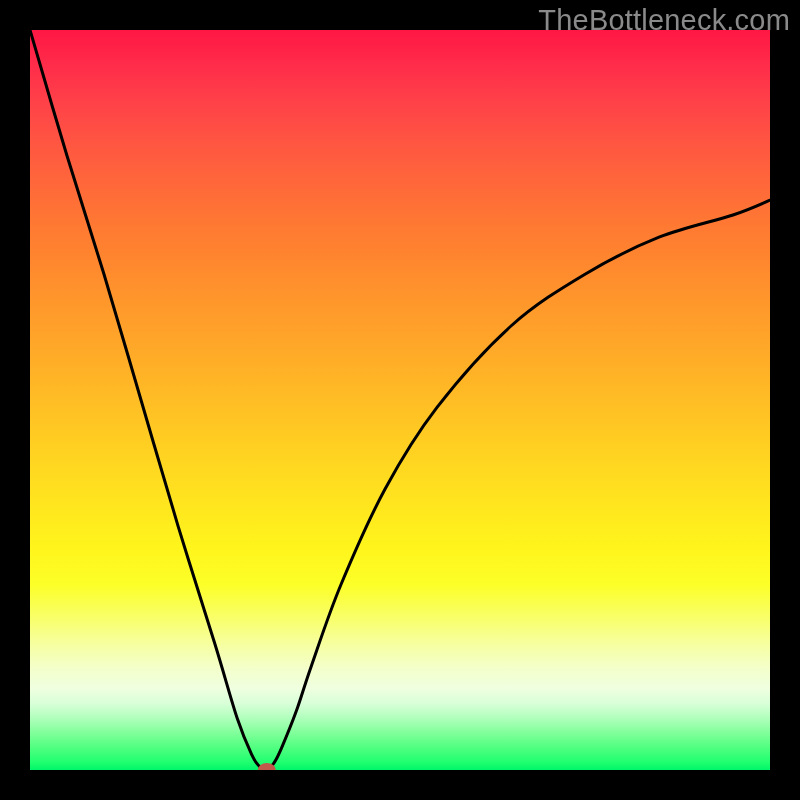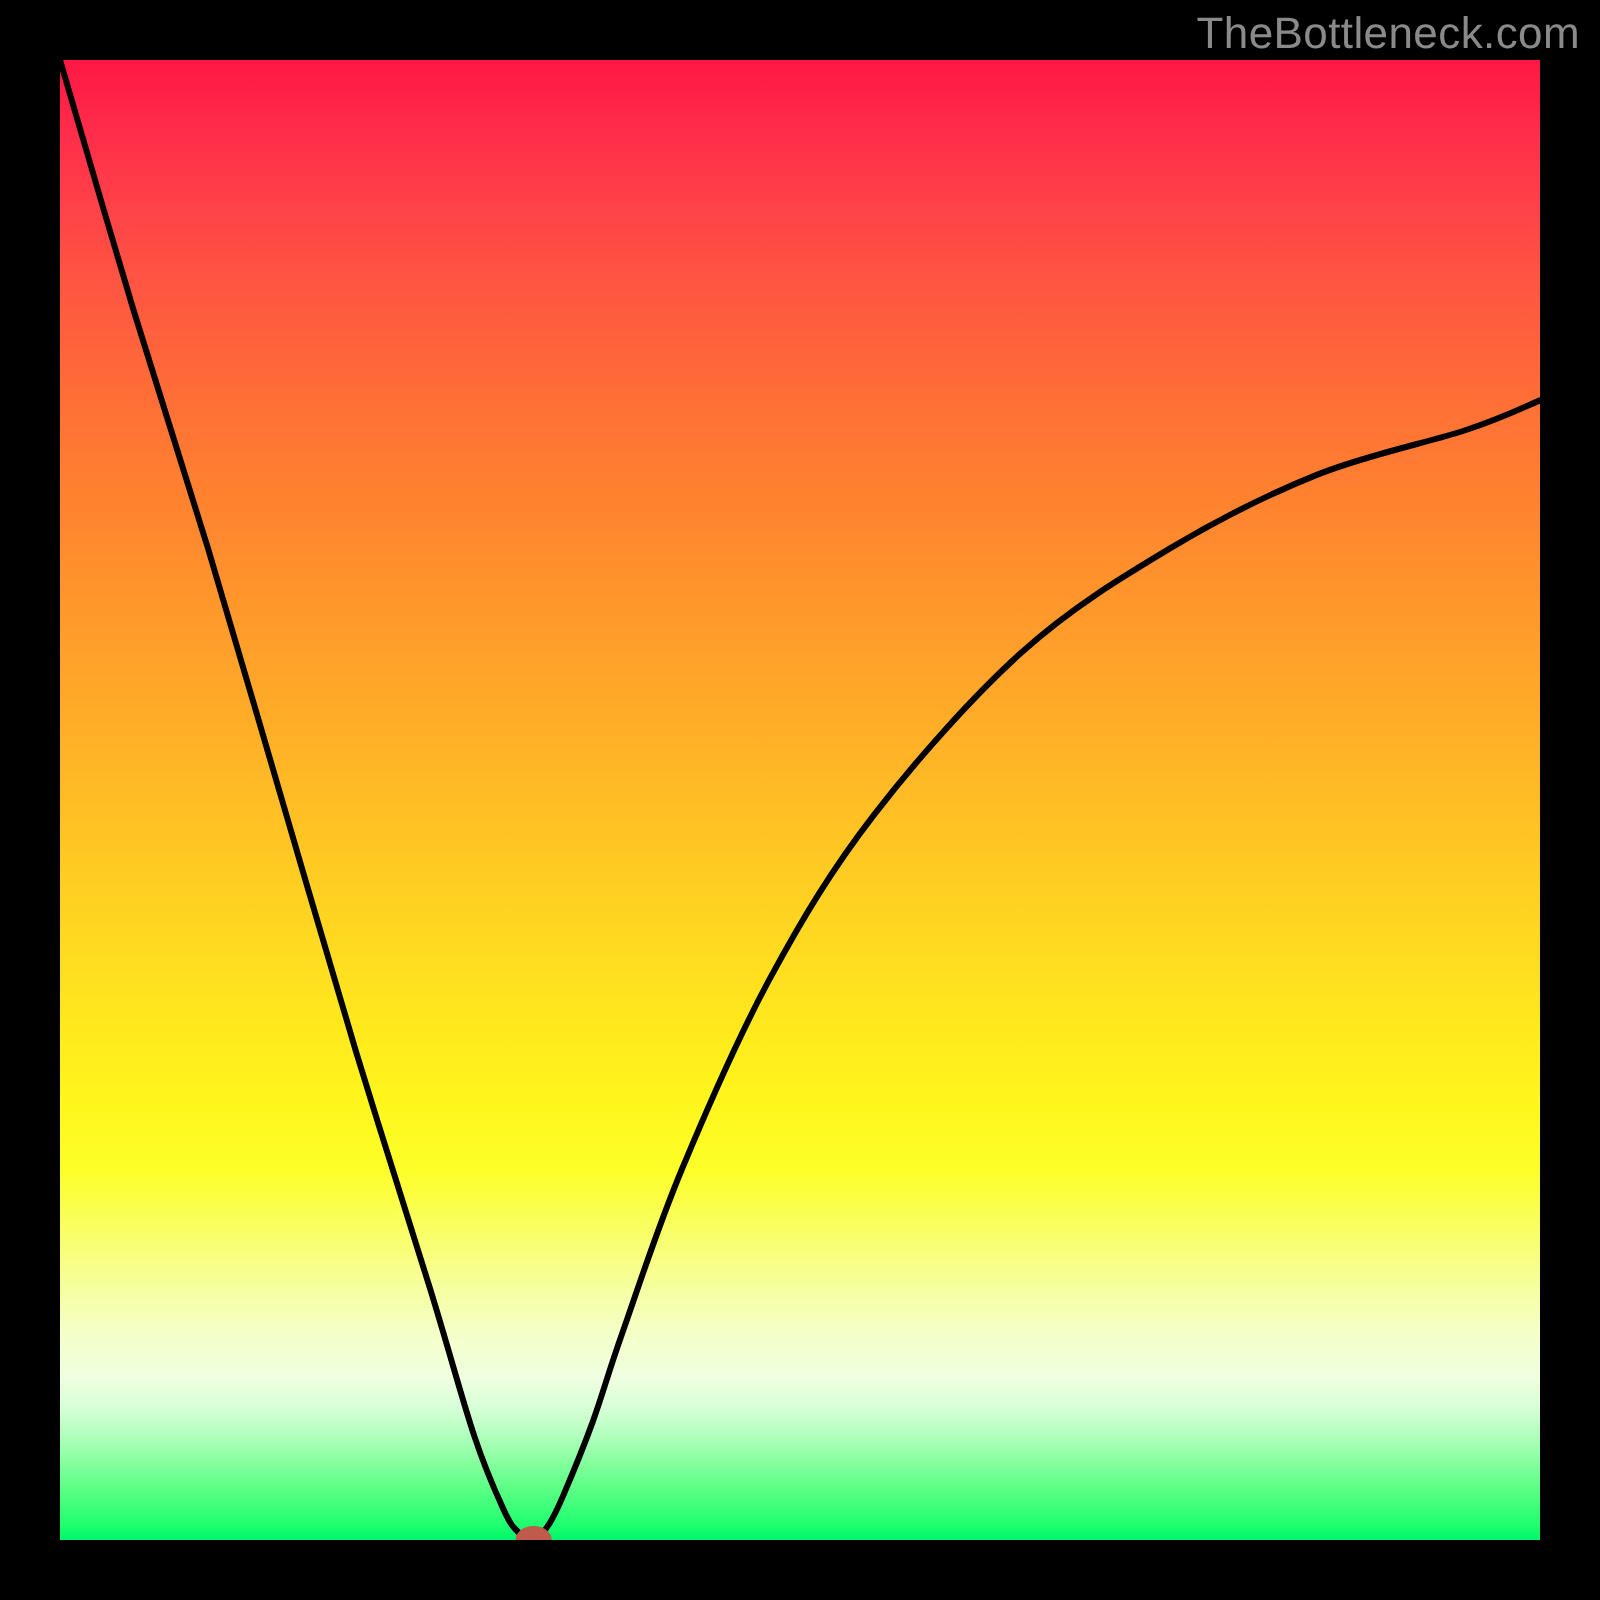--- a/index.html
+++ b/index.html
@@ -67,21 +67,21 @@
     top: 0;
     left: 0;
     width: 100%;
     height: 100%;
   }
   .watermark {
     position: absolute;
     top: 4px;
     right: 10px;
     color: #8a8a8a;
-    font-size: 22px;
+    font-size: 29px;
     font-weight: 500;
     letter-spacing: 0.2px;
   }
   .marker {
     fill: #c05a4a;
   }
 </style>
 </head>
 <body>
 

